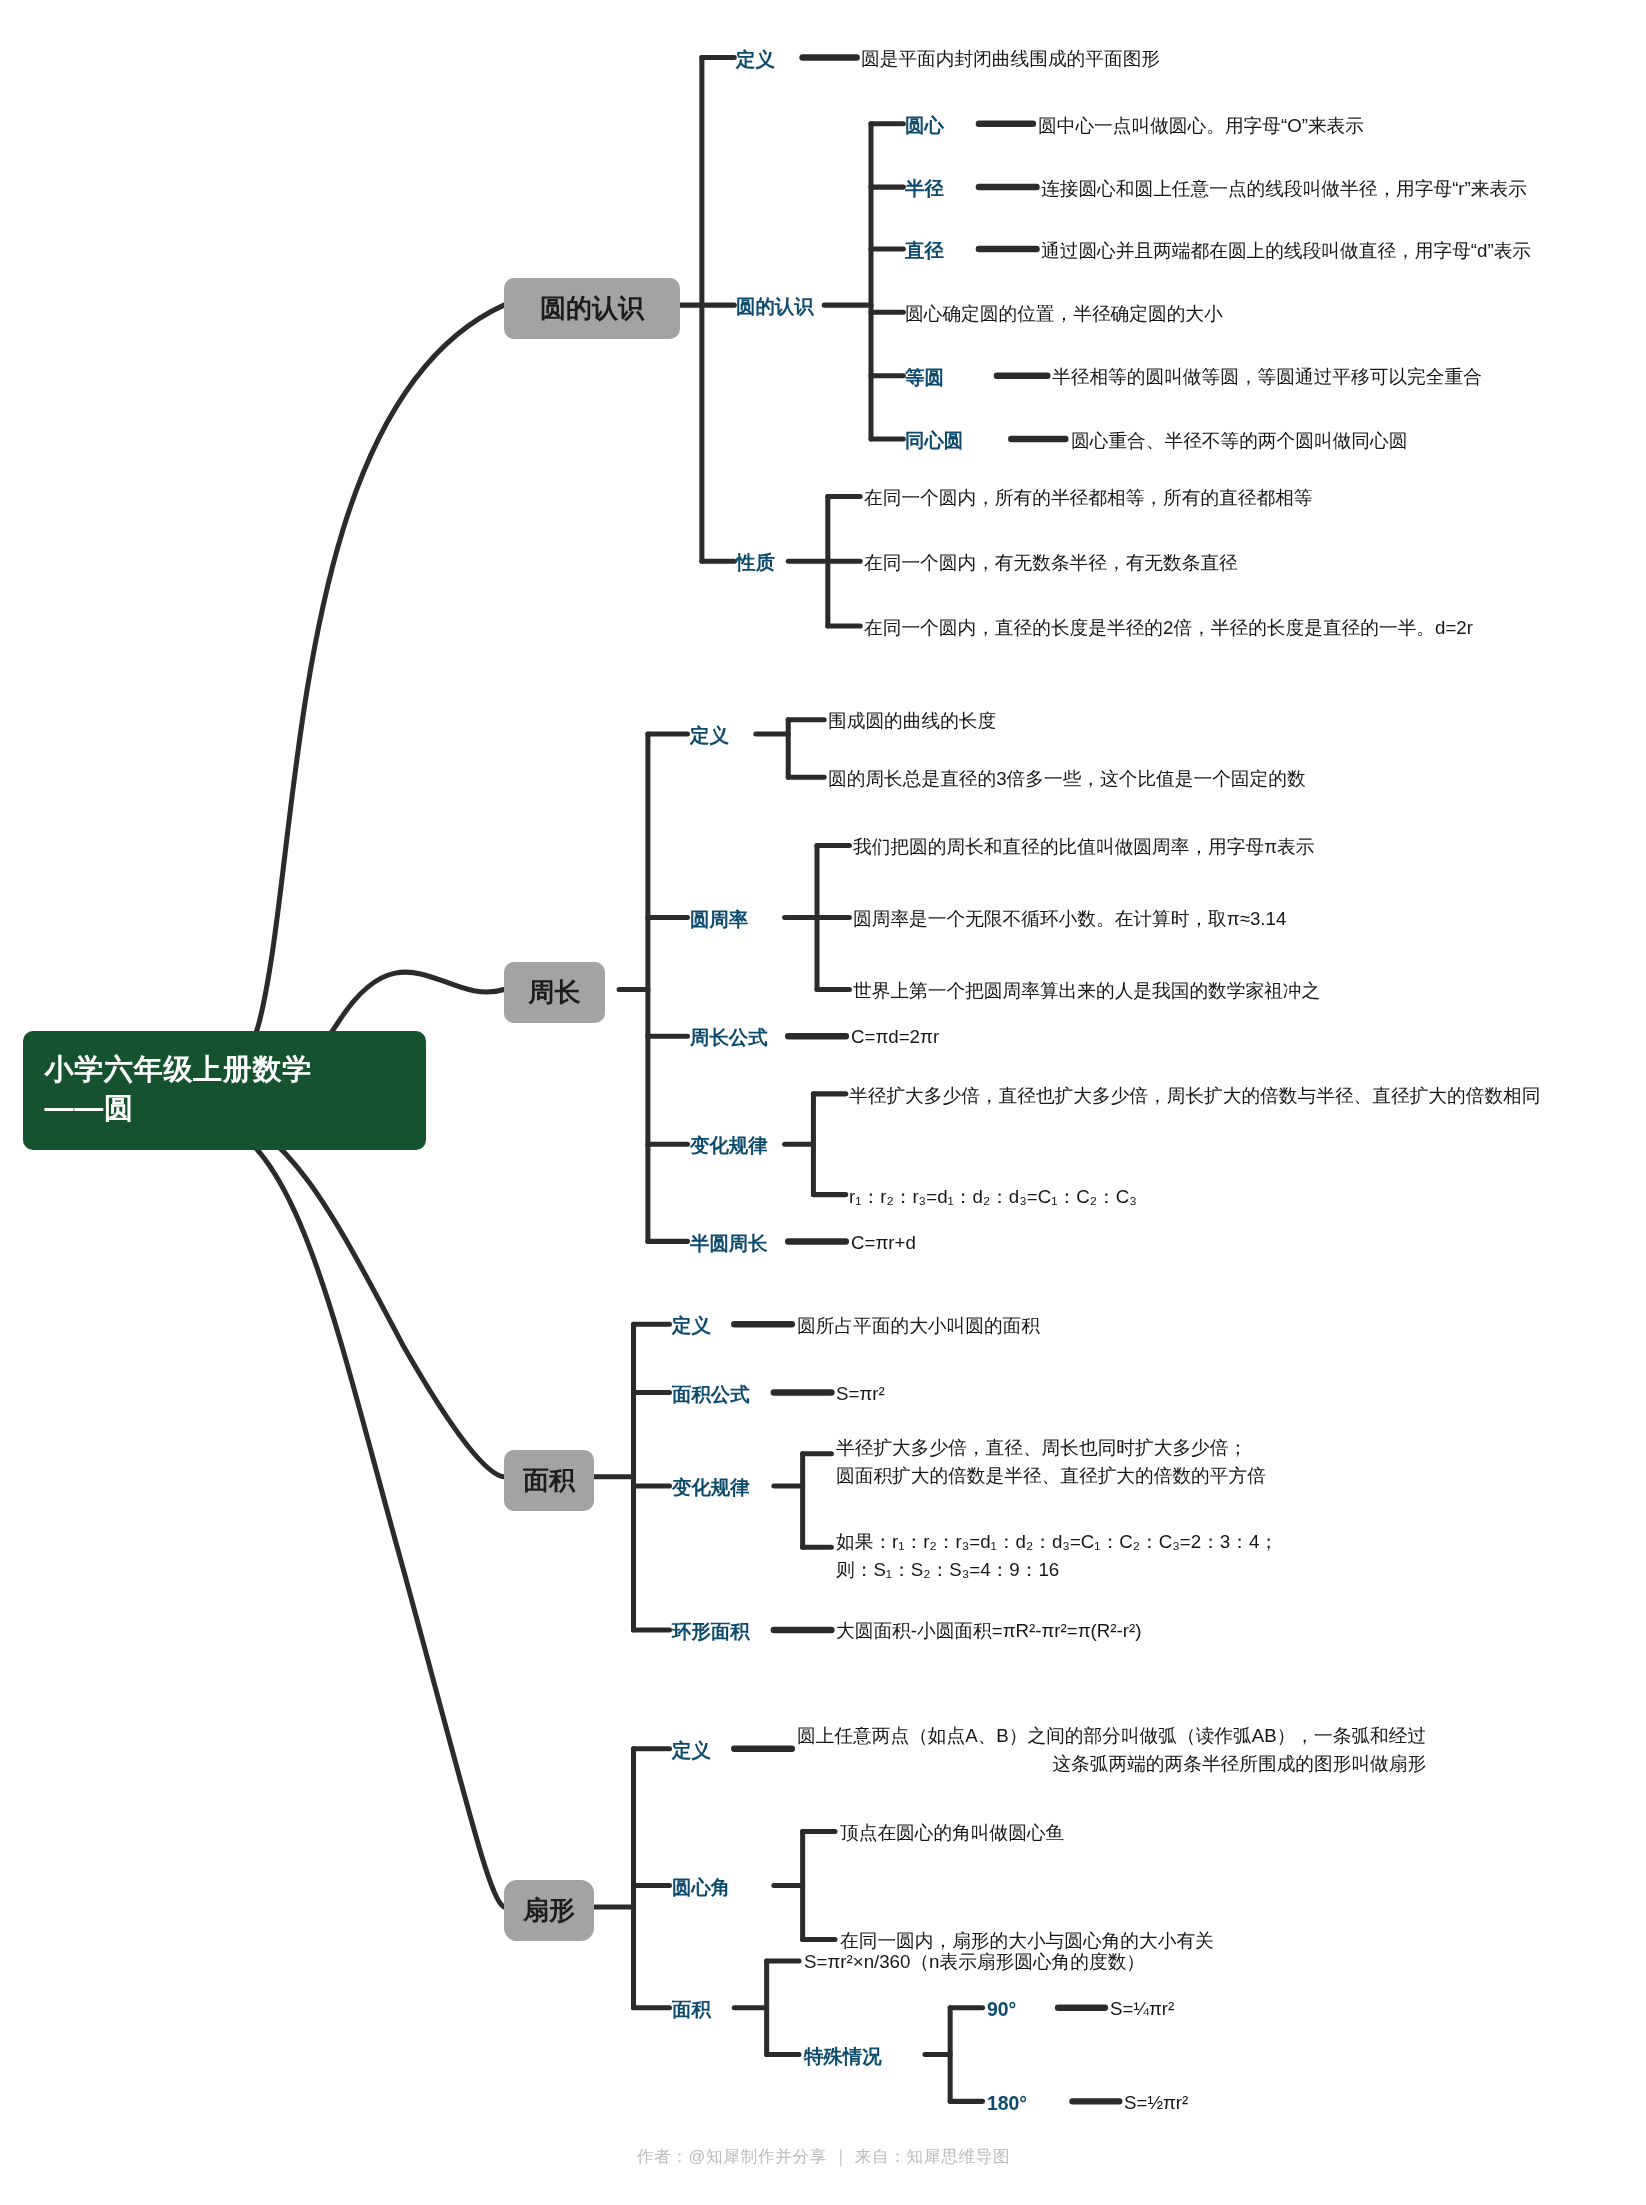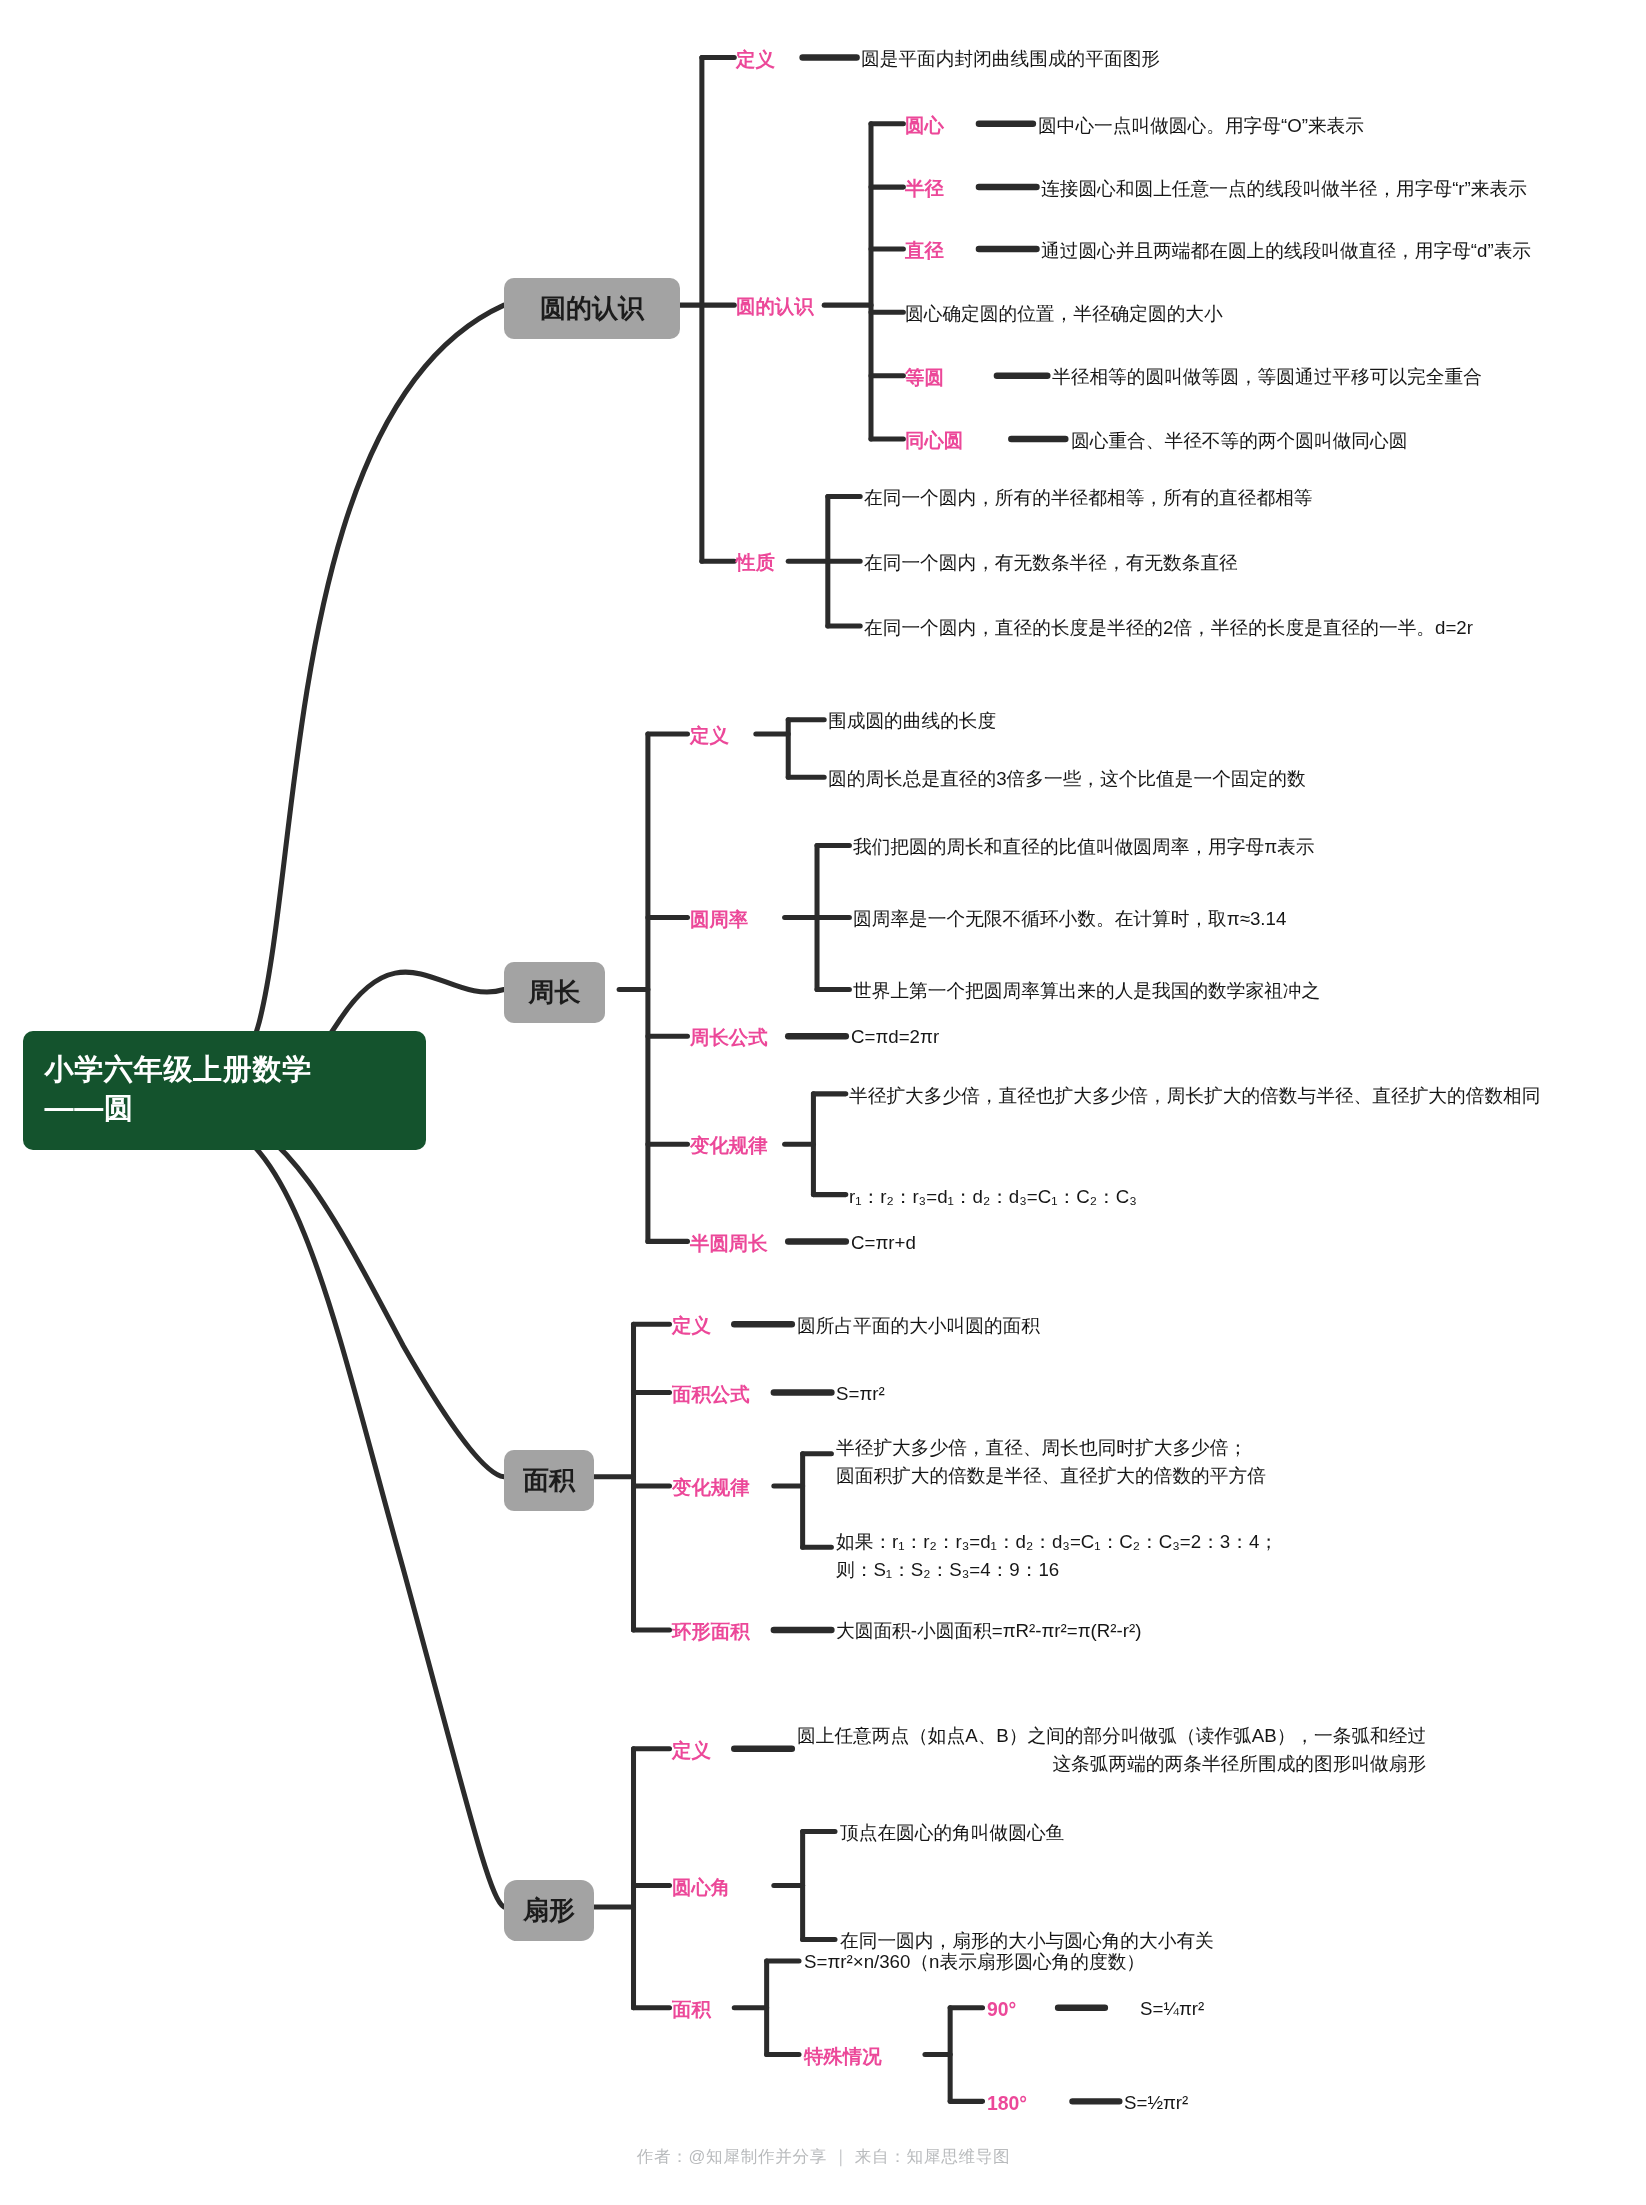--- a/index.html
+++ b/index.html
@@ -31,21 +31,21 @@
   .branch {
     background:#a3a3a3;
     border-radius:10px;
     font-size:26px;
     font-weight:600;
     padding:11.5px 18.7px;
     color:#1c1c1c;
     text-align:center;
   }
   
-  .topic { font-size:19.4px; font-weight:600; color:#ec4899; }
+  .topic { font-size:19.4px; font-weight:600; color:#0c4a6e; }
   
   .leaf { font-size:18.7px; font-weight:500; color:#161616; }
   .leaf.multi { line-height:1.5; }
 
   .footer {
     position:absolute; left:0; right:0; bottom:37px;
     text-align:center;
     font-size:16.6px;
     color:#b9bbbd;
     letter-spacing:0.7px;
@@ -216,20 +216,20 @@
 
   <div class="node topic" style="left:672px; top:1873px;">圆心角</div>
   <div class="node leaf" style="left:840px; top:1819px;">顶点在圆心的角叫做圆心鱼</div>
   <div class="node leaf" style="left:840px; top:1927px;">在同一圆内，扇形的大小与圆心角的大小有关</div>
 
   <div class="node topic" style="left:672px; top:1995px;">面积</div>
   <div class="node leaf" style="left:804px; top:1948px;">S=πr²×n/360（n表示扇形圆心角的度数）</div>
 
   <div class="node topic" style="left:804px; top:2042px;">特殊情况</div>
   <div class="node topic" style="left:987px; top:1995px;">90°</div>
-  <div class="node leaf" style="left:1110px; top:1995px;margin-left:30px;">S=¼πr²</div>
+  <div class="node leaf" style="left:1110px; top:1995px;">S=¼πr²</div>
   <div class="node topic" style="left:987px; top:2089px;">180°</div>
   <div class="node leaf" style="left:1124px; top:2089px;">S=½πr²</div>
 
   <div class="footer">作者：@知犀制作并分享 ｜ 来自：知犀思维导图</div>
 
 </div>
 
 
 </body></html>

